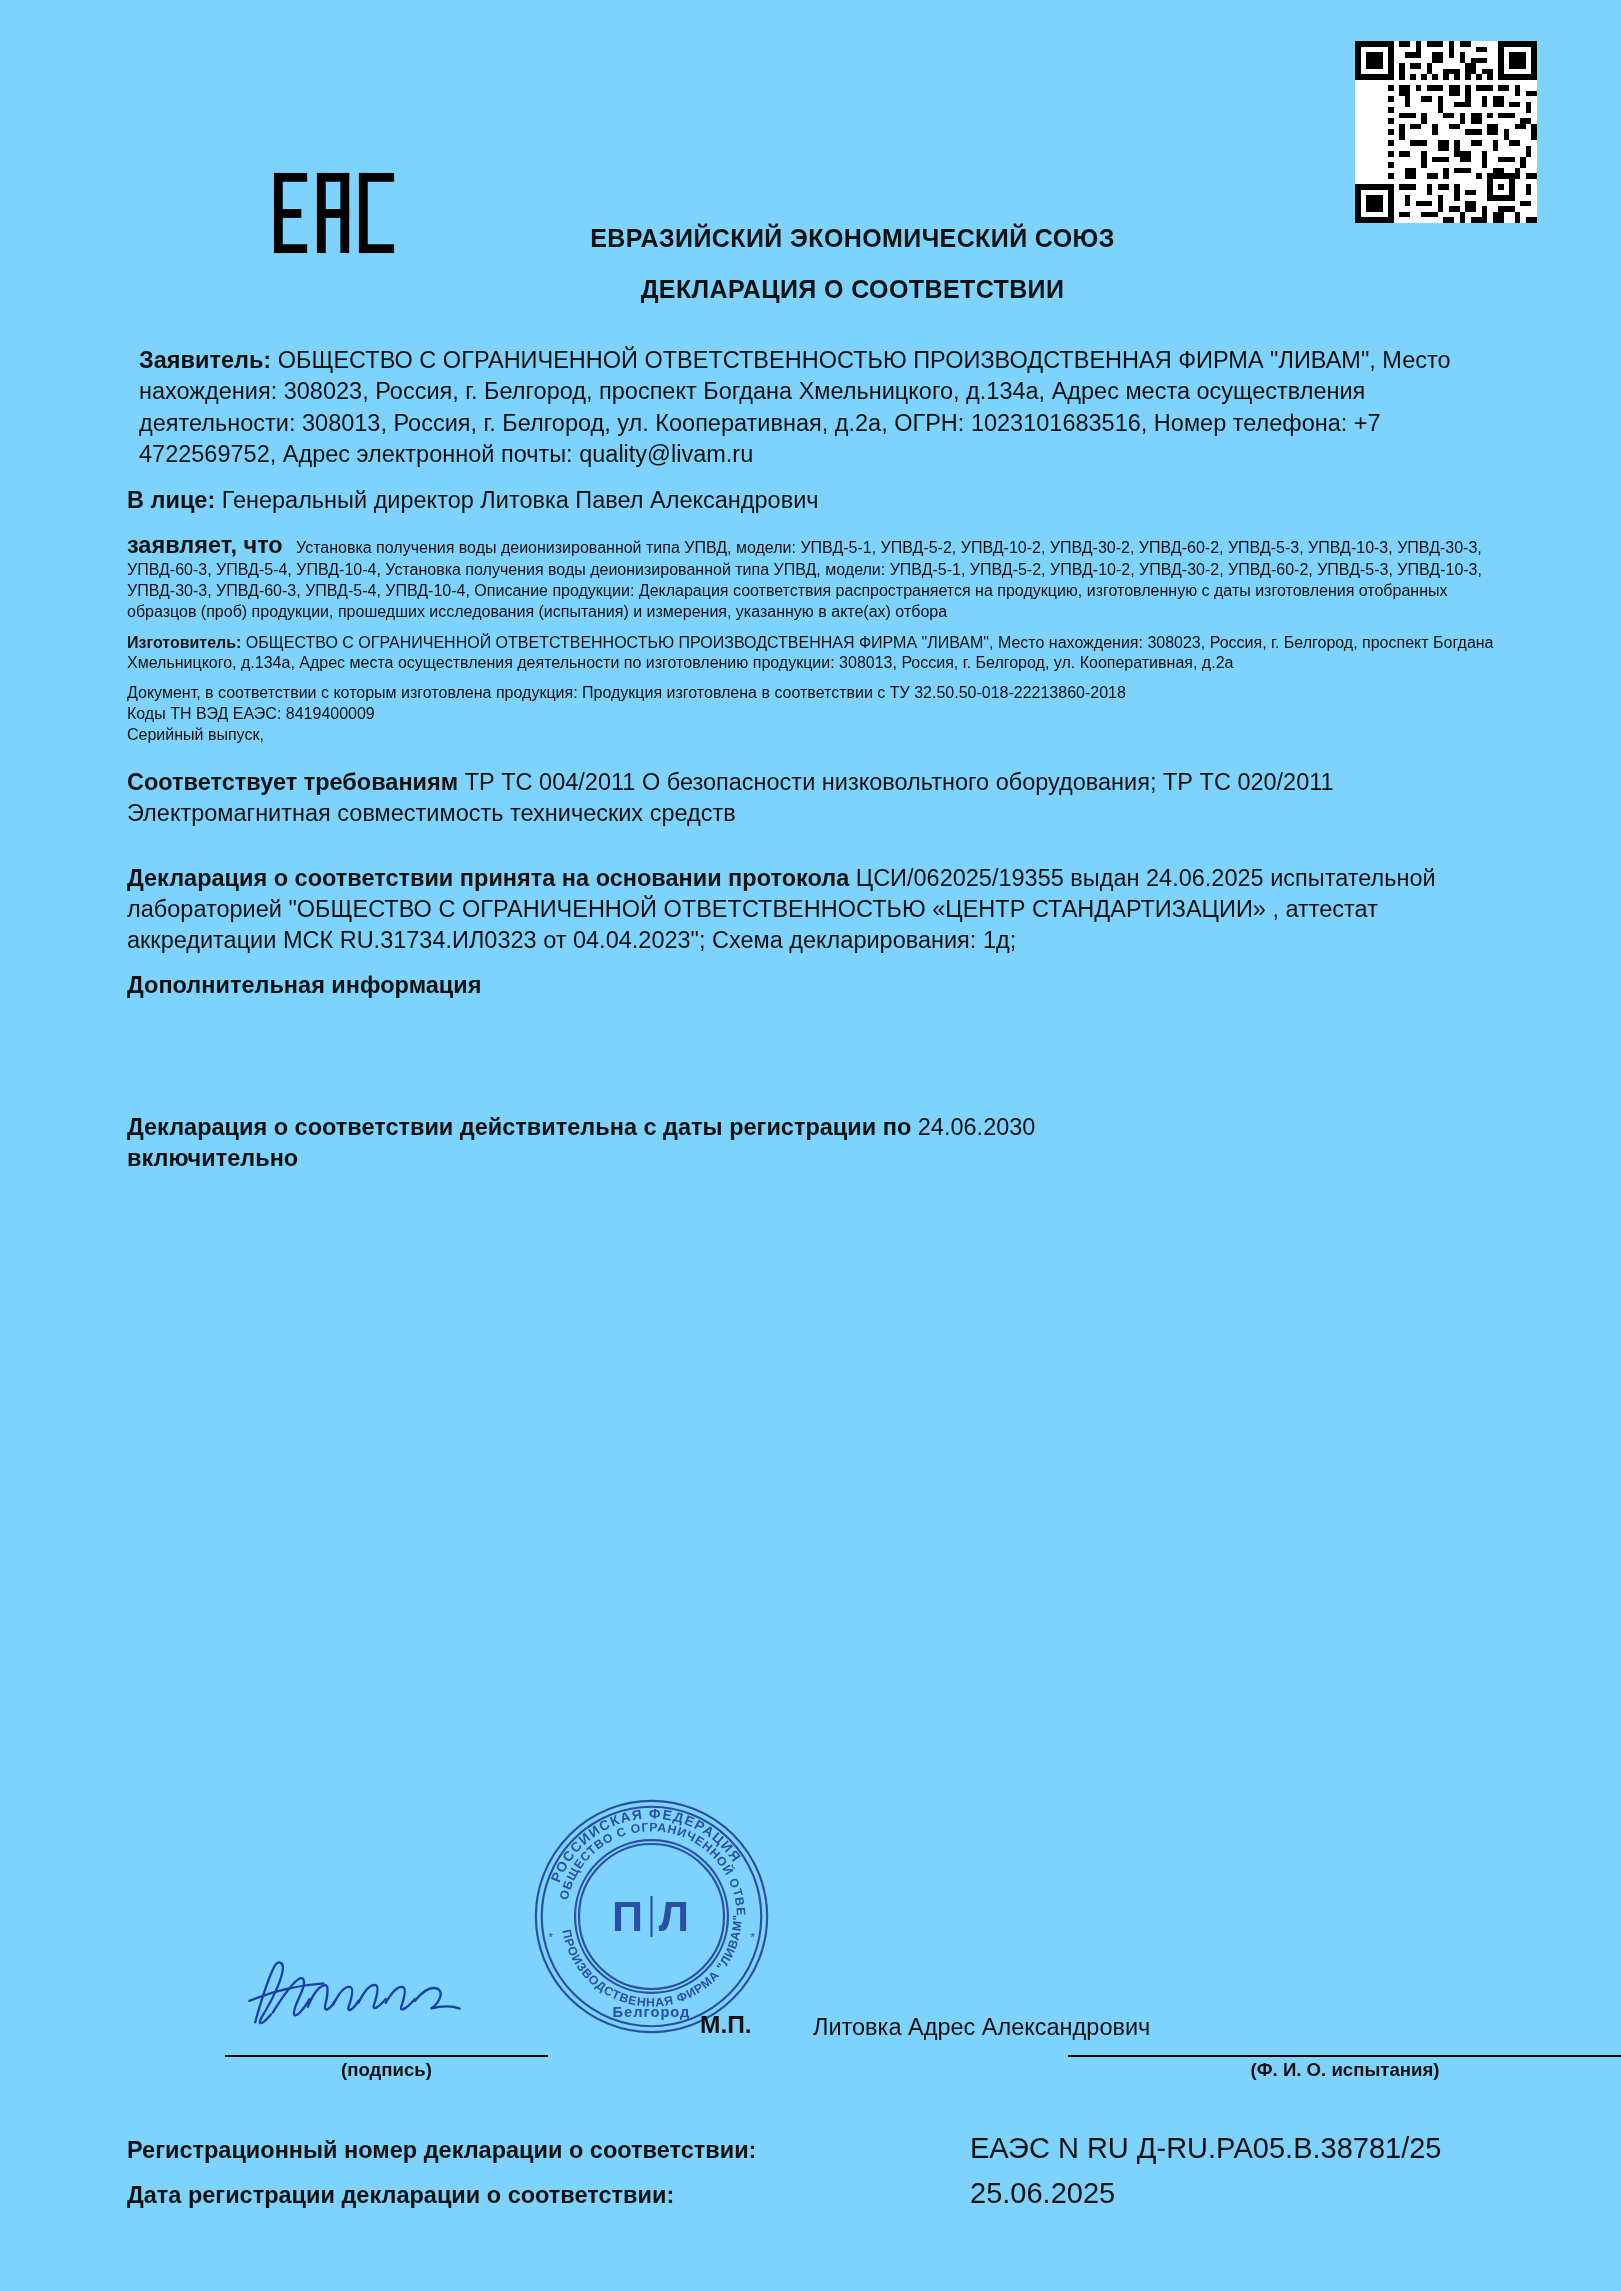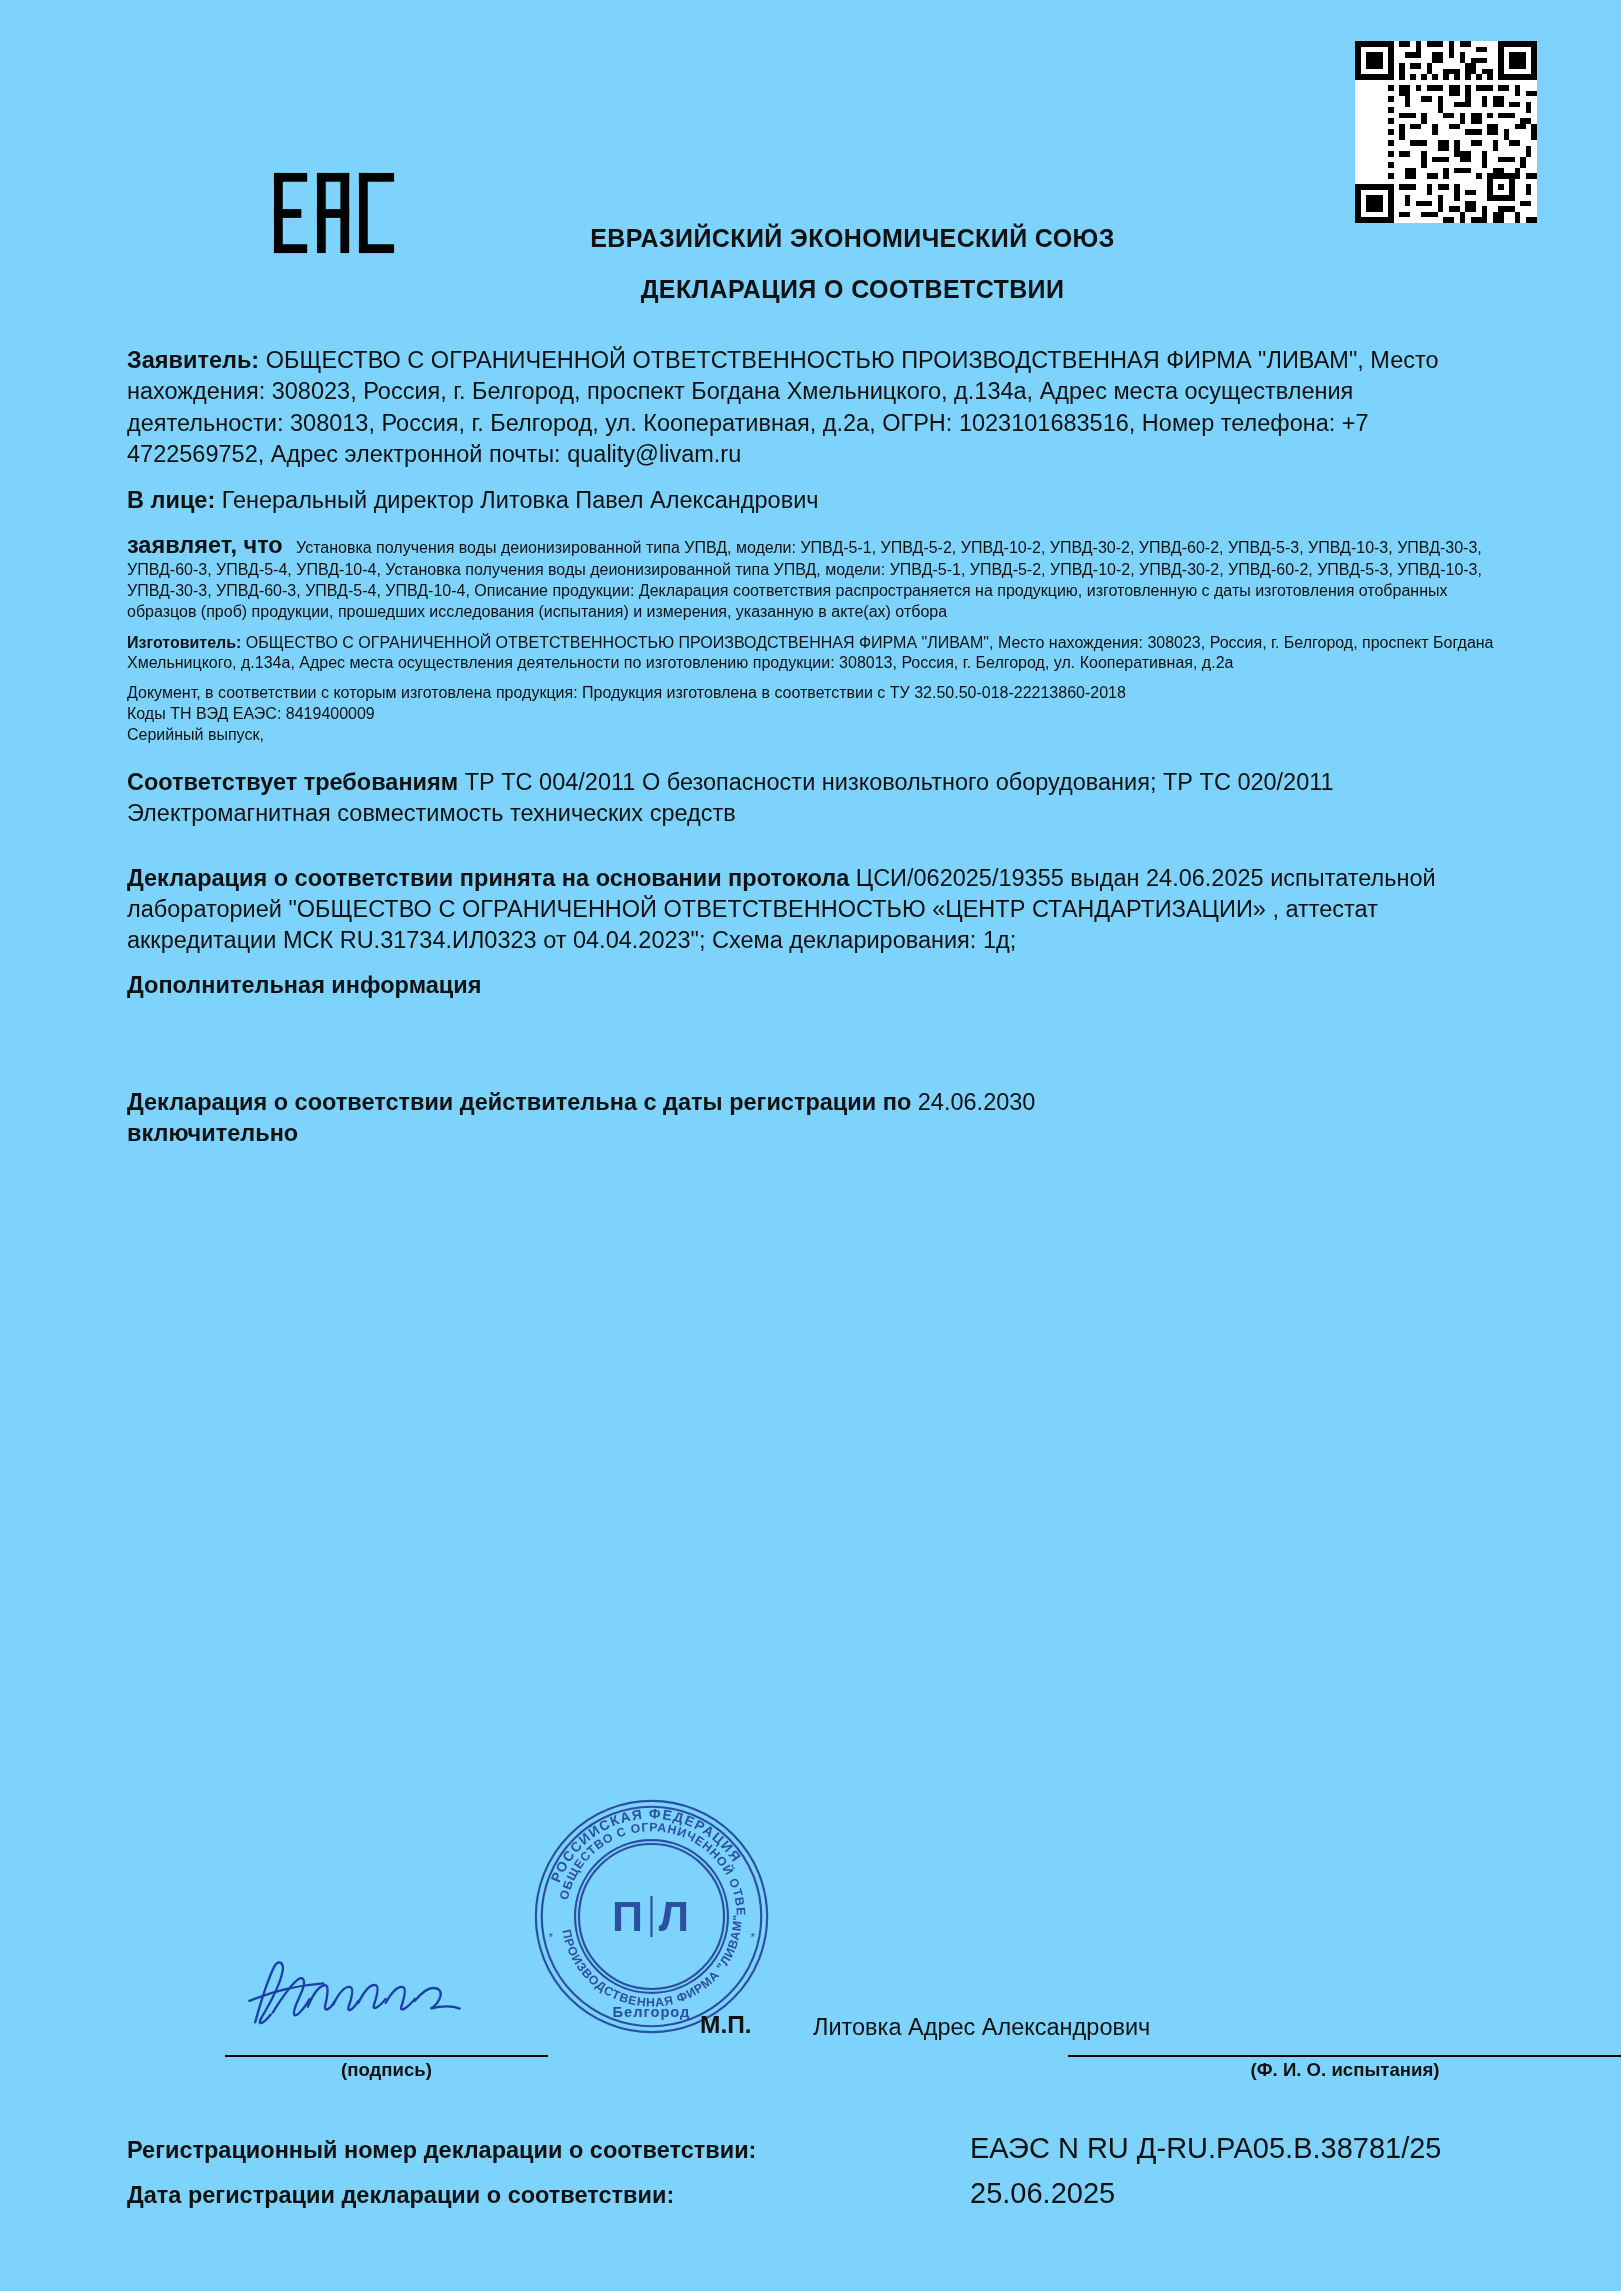--- a/index.html
+++ b/index.html
@@ -79,34 +79,34 @@
   .para b, .lbl {
     font-weight: bold;
   }
   .small {
     font-size: 16px;
     line-height: 1.30;
     margin: 0;
   }
   .small b { font-weight: bold; text-align: center; }
 
-  .blk-applicant { margin-bottom: 3.9px; }
+  .blk-applicant { margin-bottom: 3.9px; margin-left: 12px; }
   .blk-person { margin-top: 15px; }
   .blk-declares { margin-top: 13.7px; }
   .declares-head {
     font-size: 23.5px;
     font-weight: bold;
   }
   .blk-manufacturer { margin-top: 9.8px; }
   .blk-docs { margin-top: 8.8px; }
 
   .blk-requirements { margin-top: 21.6px; }
   .blk-protocol { margin-top: 33px; }
   .blk-additional { margin-top: 15.7px; font-size: 23.5px; font-weight: bold; }
-  .blk-validity { margin-top: 88px; }
+  .blk-validity { margin-top: 113px; }
 
   
   .stamp {
     position: absolute;
     left: 529px;
     top: 1794px;
     width: 245px;
     height: 245px;
   }
   .stamp svg { display:block; }

